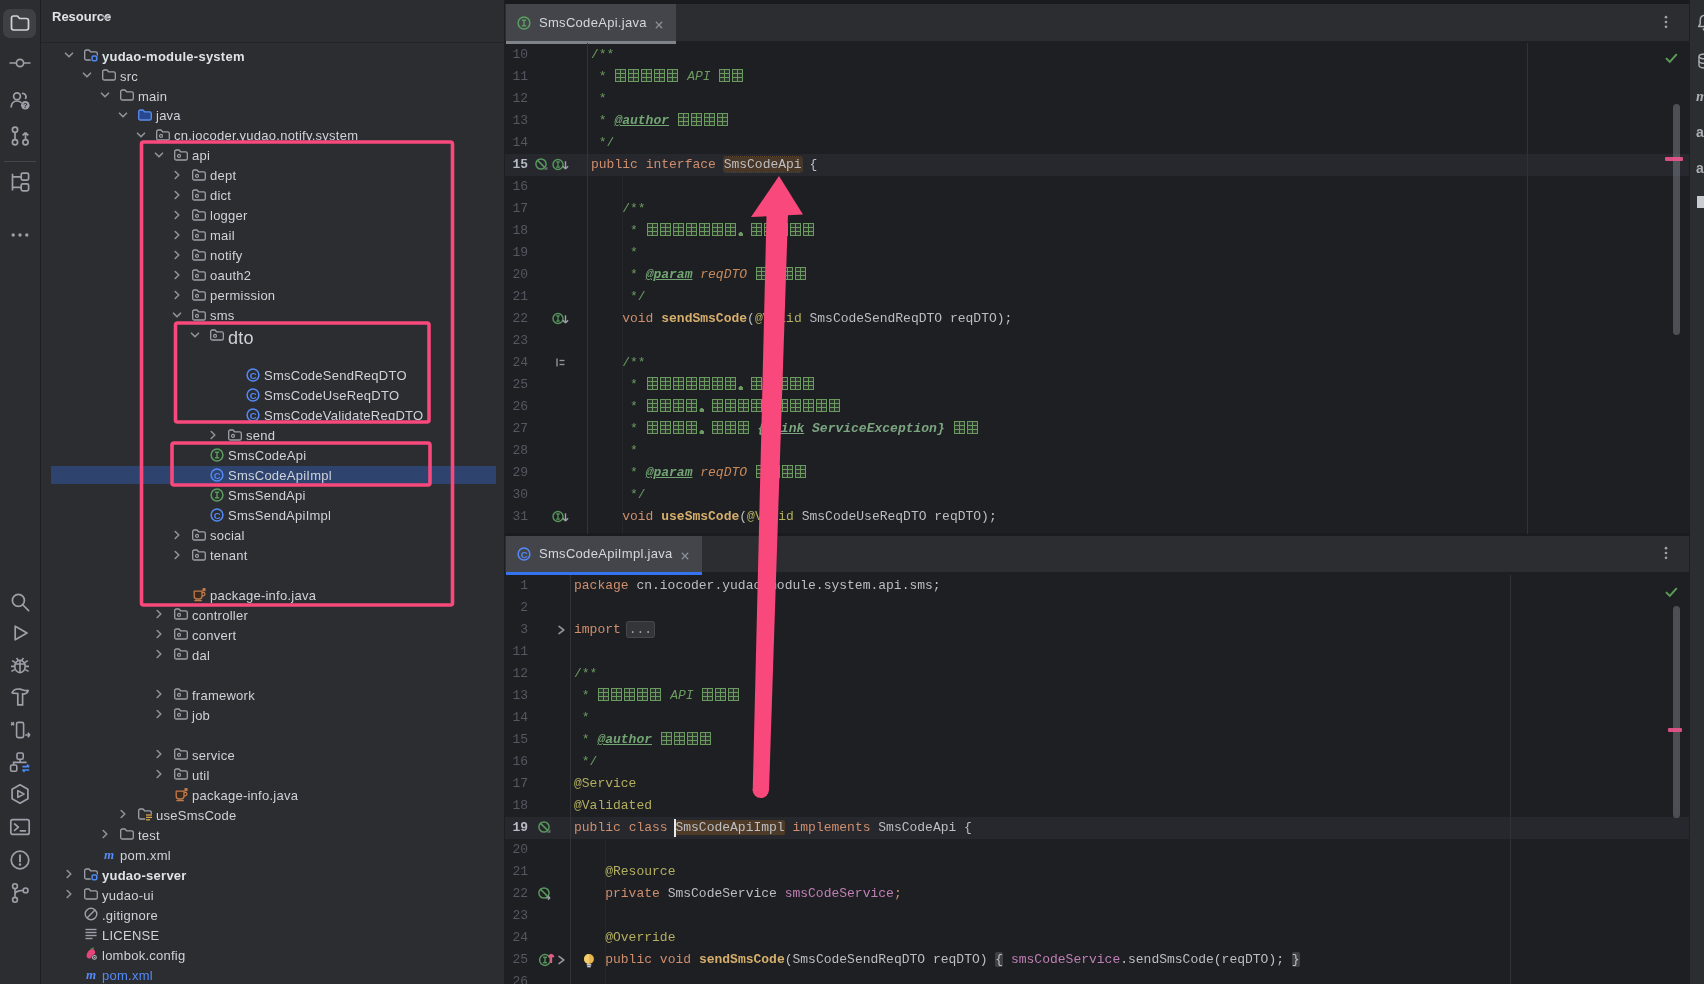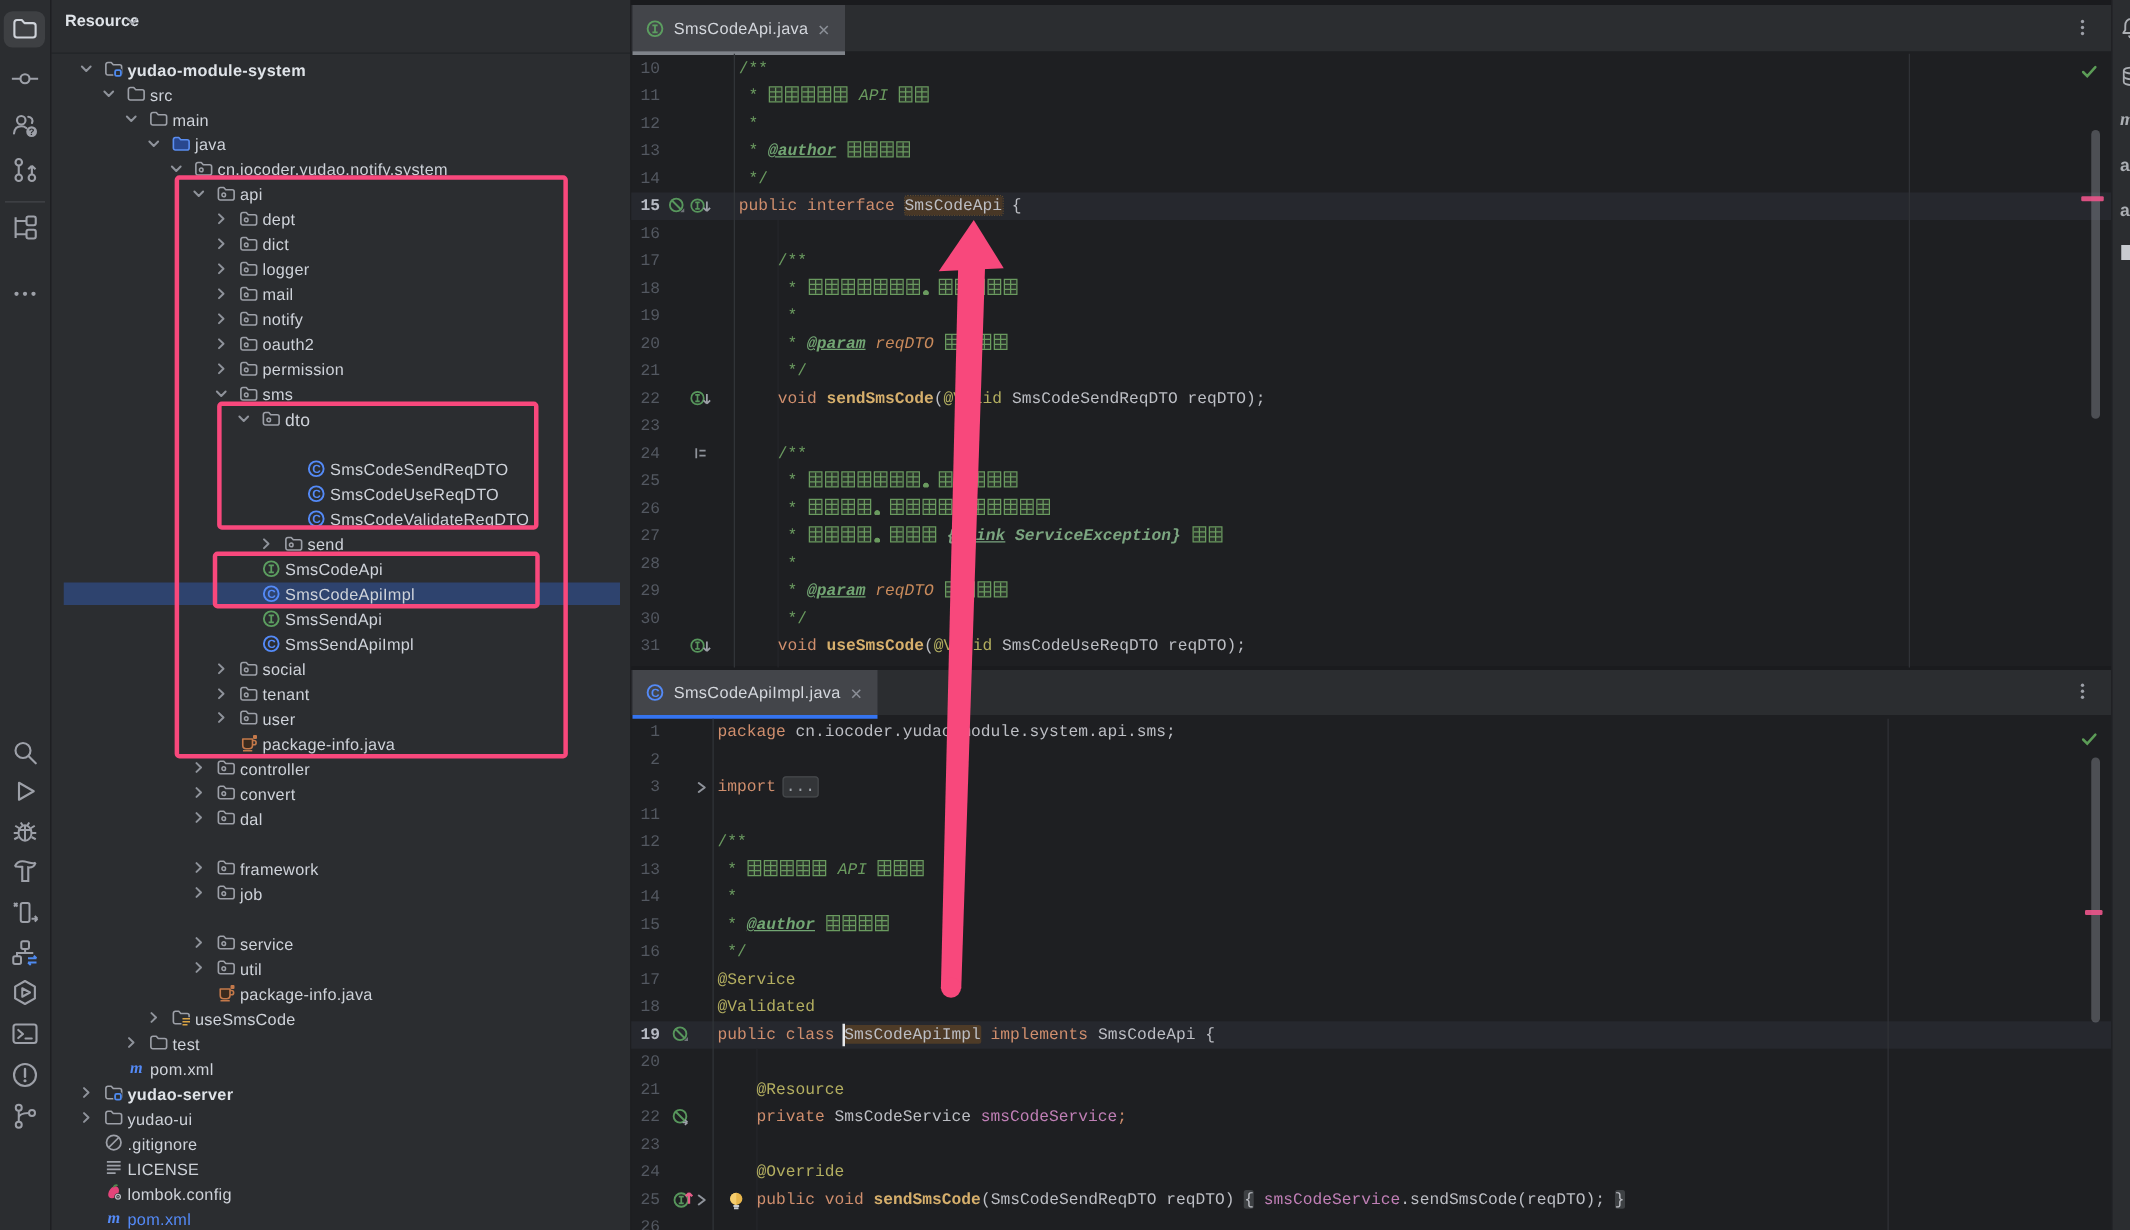--- a/index.html
+++ b/index.html
@@ -169,21 +169,21 @@
         <span style="position:absolute;left:210px;top:3.5px;font-weight:normal;font-size:13px;letter-spacing:0.25px;color:#ced2d9">sms</span>
       </div>
       <div style="position:absolute;left:0;top:324.7px;height:20px;width:100%">
         <span style="position:absolute;left:187px;top:2px"><svg width="16" height="16" viewBox="0 0 16 16" style="">
             <path d="M4.5 6.2 L8 9.8 L11.5 6.2" fill="none" stroke="#8f939b" stroke-width="1.6" stroke-linecap="round" stroke-linejoin="round"></path>
           </svg></span>
         <span style="position:absolute;left:209px;top:2px"><svg width="16" height="16" viewBox="0 0 16 16" style="">
             <path d="M1.7 4.6 C1.7 3.7 2.4 3 3.3 3 H6 L7.6 4.8 H12.7 C13.6 4.8 14.3 5.5 14.3 6.4 V11.4 C14.3 12.3 13.6 13 12.7 13 H3.3 C2.4 13 1.7 12.3 1.7 11.4 Z" fill="none" stroke="#9da0a8" stroke-width="1.3" stroke-linejoin="round"></path>
             <circle cx="6" cy="8.9" r="1.45" fill="none" stroke="#9da0a8" stroke-width="1.2"></circle>
           </svg></span>
-        <span style="position:absolute;left:228px;top:3.5px;font-weight:normal;font-size:14px;letter-spacing:0.25px;color:#ced2d9">dto</span>
+        <span style="position:absolute;left:228px;top:3.5px;font-weight:normal;font-size:18px;letter-spacing:0.25px;color:#ced2d9">dto</span>
       </div>
       <div style="position:absolute;left:0;top:364.6px;height:20px;width:100%">
         <span style="position:absolute;left:245px;top:2px"><svg width="16" height="16" viewBox="0 0 16 16" style="">
             <circle cx="8" cy="8" r="5.9" fill="none" stroke="#548af7" stroke-width="1.5"></circle>
             <text x="8.2" y="11.5" font-family="Liberation Sans" font-size="9.5" font-weight="bold" fill="#548af7" text-anchor="middle">C</text>
           </svg></span>
         <span style="position:absolute;left:264px;top:3.5px;font-weight:normal;font-size:13px;letter-spacing:0.25px;color:#ced2d9">SmsCodeSendReqDTO</span>
       </div>
       <div style="position:absolute;left:0;top:384.6px;height:20px;width:100%">
         <span style="position:absolute;left:245px;top:2px"><svg width="16" height="16" viewBox="0 0 16 16" style="">
@@ -258,30 +258,20 @@
       </div>
       <div style="position:absolute;left:0;top:544.5px;height:20px;width:100%">
         <span style="position:absolute;left:169px;top:2px"><svg width="16" height="16" viewBox="0 0 16 16" style="">
             <path d="M6.2 4.5 L9.8 8 L6.2 11.5" fill="none" stroke="#8f939b" stroke-width="1.6" stroke-linecap="round" stroke-linejoin="round"></path>
           </svg></span>
         <span style="position:absolute;left:191px;top:2px"><svg width="16" height="16" viewBox="0 0 16 16" style="">
             <path d="M1.7 4.6 C1.7 3.7 2.4 3 3.3 3 H6 L7.6 4.8 H12.7 C13.6 4.8 14.3 5.5 14.3 6.4 V11.4 C14.3 12.3 13.6 13 12.7 13 H3.3 C2.4 13 1.7 12.3 1.7 11.4 Z" fill="none" stroke="#9da0a8" stroke-width="1.3" stroke-linejoin="round"></path>
             <circle cx="6" cy="8.9" r="1.45" fill="none" stroke="#9da0a8" stroke-width="1.2"></circle>
           </svg></span>
         <span style="position:absolute;left:210px;top:3.5px;font-weight:normal;font-size:13px;letter-spacing:0.25px;color:#ced2d9">tenant</span>
-      </div>
-      <div style="position:absolute;left:0;top:564.4px;height:20px;width:100%">
-        <span style="position:absolute;left:169px;top:2px"><svg width="16" height="16" viewBox="0 0 16 16" style="">
-            <path d="M6.2 4.5 L9.8 8 L6.2 11.5" fill="none" stroke="#8f939b" stroke-width="1.6" stroke-linecap="round" stroke-linejoin="round"></path>
-          </svg></span>
-        <span style="position:absolute;left:191px;top:2px"><svg width="16" height="16" viewBox="0 0 16 16" style="">
-            <path d="M1.7 4.6 C1.7 3.7 2.4 3 3.3 3 H6 L7.6 4.8 H12.7 C13.6 4.8 14.3 5.5 14.3 6.4 V11.4 C14.3 12.3 13.6 13 12.7 13 H3.3 C2.4 13 1.7 12.3 1.7 11.4 Z" fill="none" stroke="#9da0a8" stroke-width="1.3" stroke-linejoin="round"></path>
-            <circle cx="6" cy="8.9" r="1.45" fill="none" stroke="#9da0a8" stroke-width="1.2"></circle>
-          </svg></span>
-        <span style="position:absolute;left:210px;top:3.5px;font-weight:normal;font-size:13px;letter-spacing:0.25px;color:#ced2d9">user</span>
       </div>
       <div style="position:absolute;left:0;top:584.4px;height:20px;width:100%">
         <span style="position:absolute;left:191px;top:2px"><svg width="16" height="16" viewBox="0 0 16 16" style="">
             <path d="M3.2 5.2 H11 V10.2 C11 11.8 9.8 13 8.2 13 H6 C4.4 13 3.2 11.8 3.2 10.2 Z" fill="#3a2a1d" stroke="#c4794a" stroke-width="1.3" stroke-linejoin="round"></path>
             <path d="M11 6.4 H12.2 C13.3 6.4 13.9 7.2 13.9 8.1 C13.9 9 13.3 9.8 12.2 9.8 H11" fill="none" stroke="#c4794a" stroke-width="1.3"></path>
             <path d="M3.4 14.6 H10.8" stroke="#c4794a" stroke-width="1.3"></path>
             <rect x="11.4" y="2" width="3.2" height="3.2" rx="0.8" fill="#c4794a"></rect>
           </svg></span>
         <span style="position:absolute;left:210px;top:3.5px;font-weight:normal;font-size:13px;letter-spacing:0.25px;color:#ced2d9">package-info.java</span>
       </div>

